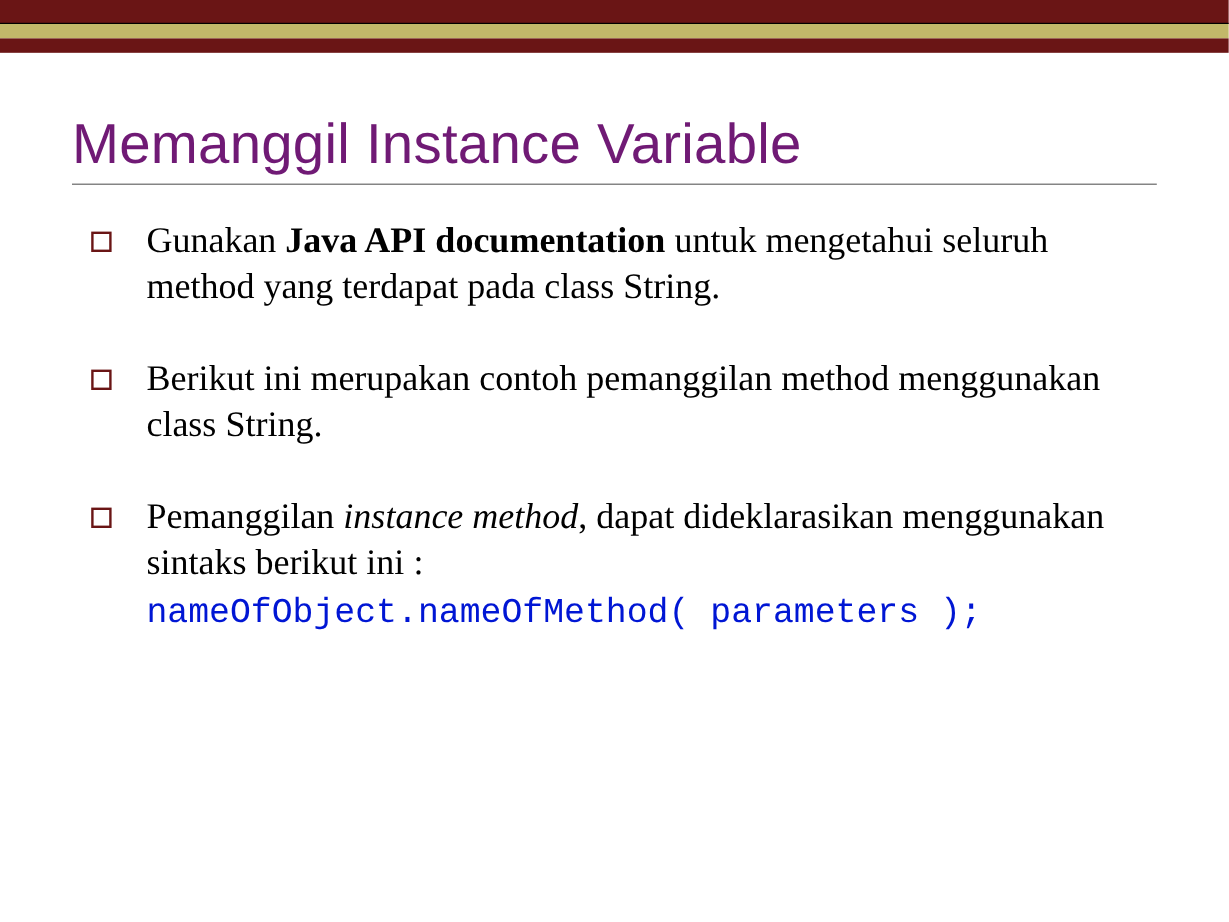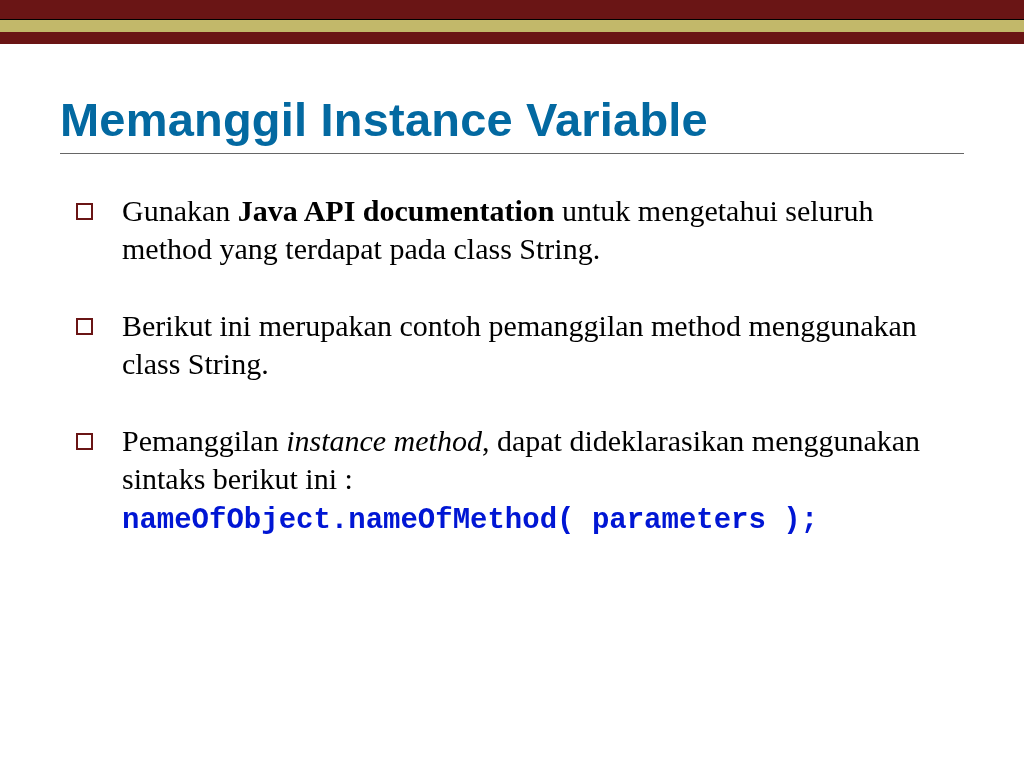--- a/index.html
+++ b/index.html
@@ -28,26 +28,26 @@
   }
   .bar-maroon-bot {
     height: 12px;
     background: #6a1515;
   }
   .content {
     padding: 48px 60px 0 60px;
   }
   .slide-title {
     font-family: Arial, Helvetica, sans-serif;
-    font-weight: 700;
+    font-weight: 400;
     font-size: 47px;
-    color: #0369a1;
+    color: #701a75;
     padding-bottom: 6px;
     border-bottom: 1.5px solid #666;
-    margin-bottom: 38px;
+    margin-bottom: 28px;
     letter-spacing: 0.2px;
   }
   ul.bullets {
     list-style: none;
     padding-left: 44px;
   }
   ul.bullets > li {
     position: relative;
     font-size: 30px;
     line-height: 1.25;
@@ -62,21 +62,21 @@
     top: 11px;
     width: 13px;
     height: 13px;
     border: 2px solid #6a1515;
     background: transparent;
   }
   .bold { font-weight: bold; }
   .italic { font-style: italic; }
   .code {
     font-family: "Courier New", Courier, monospace;
-    font-weight: bold;
+    font-weight: normal;
     color: #0016d4;
     font-size: 29px;
     display: block;
     margin-top: 6px;
   }
 </style>
 </head>
 <body>
 
 <div class="top-bar">

